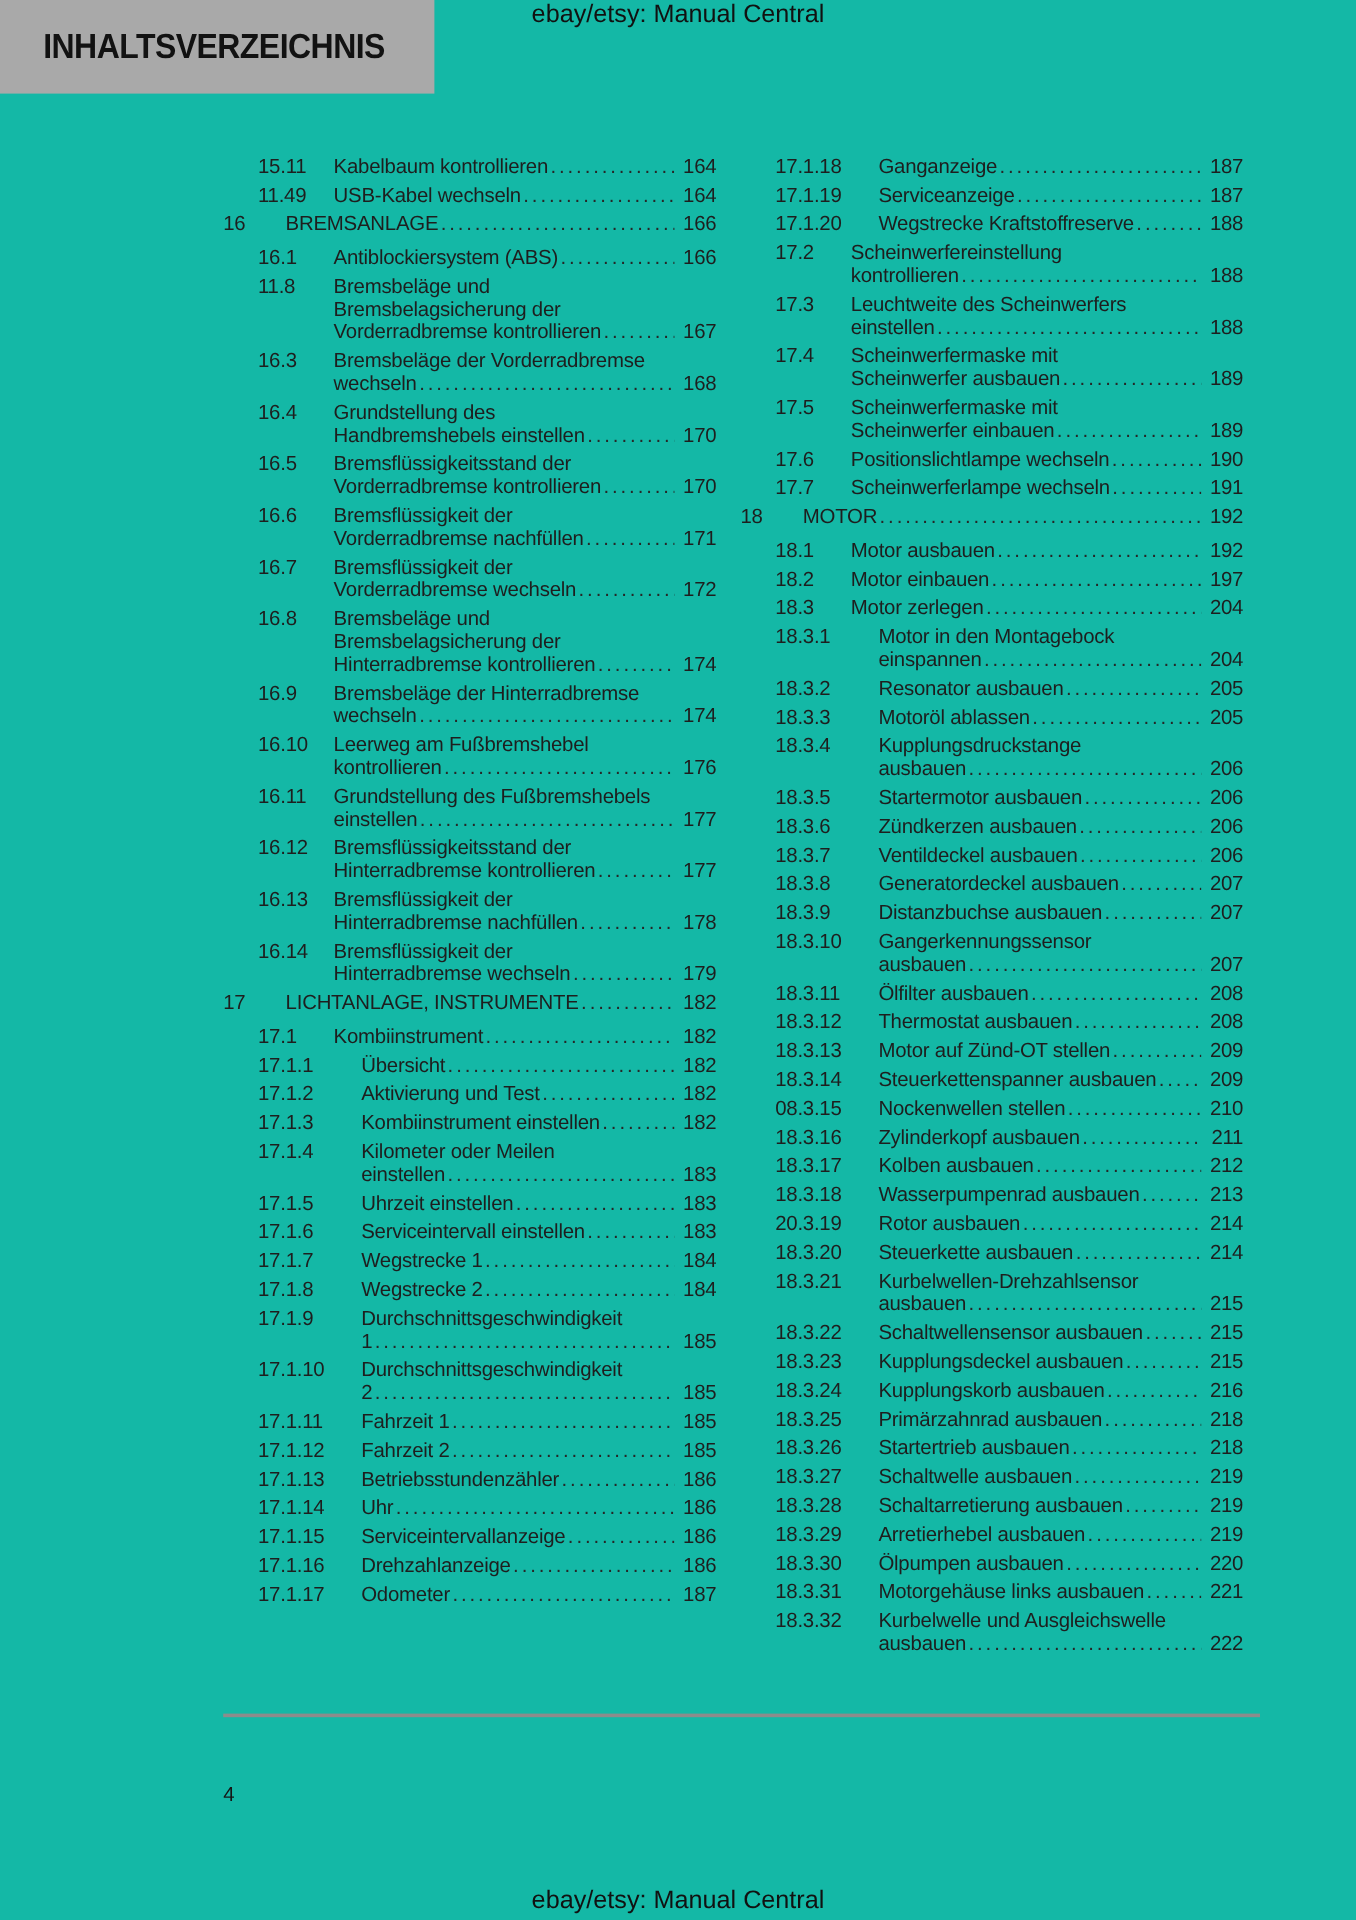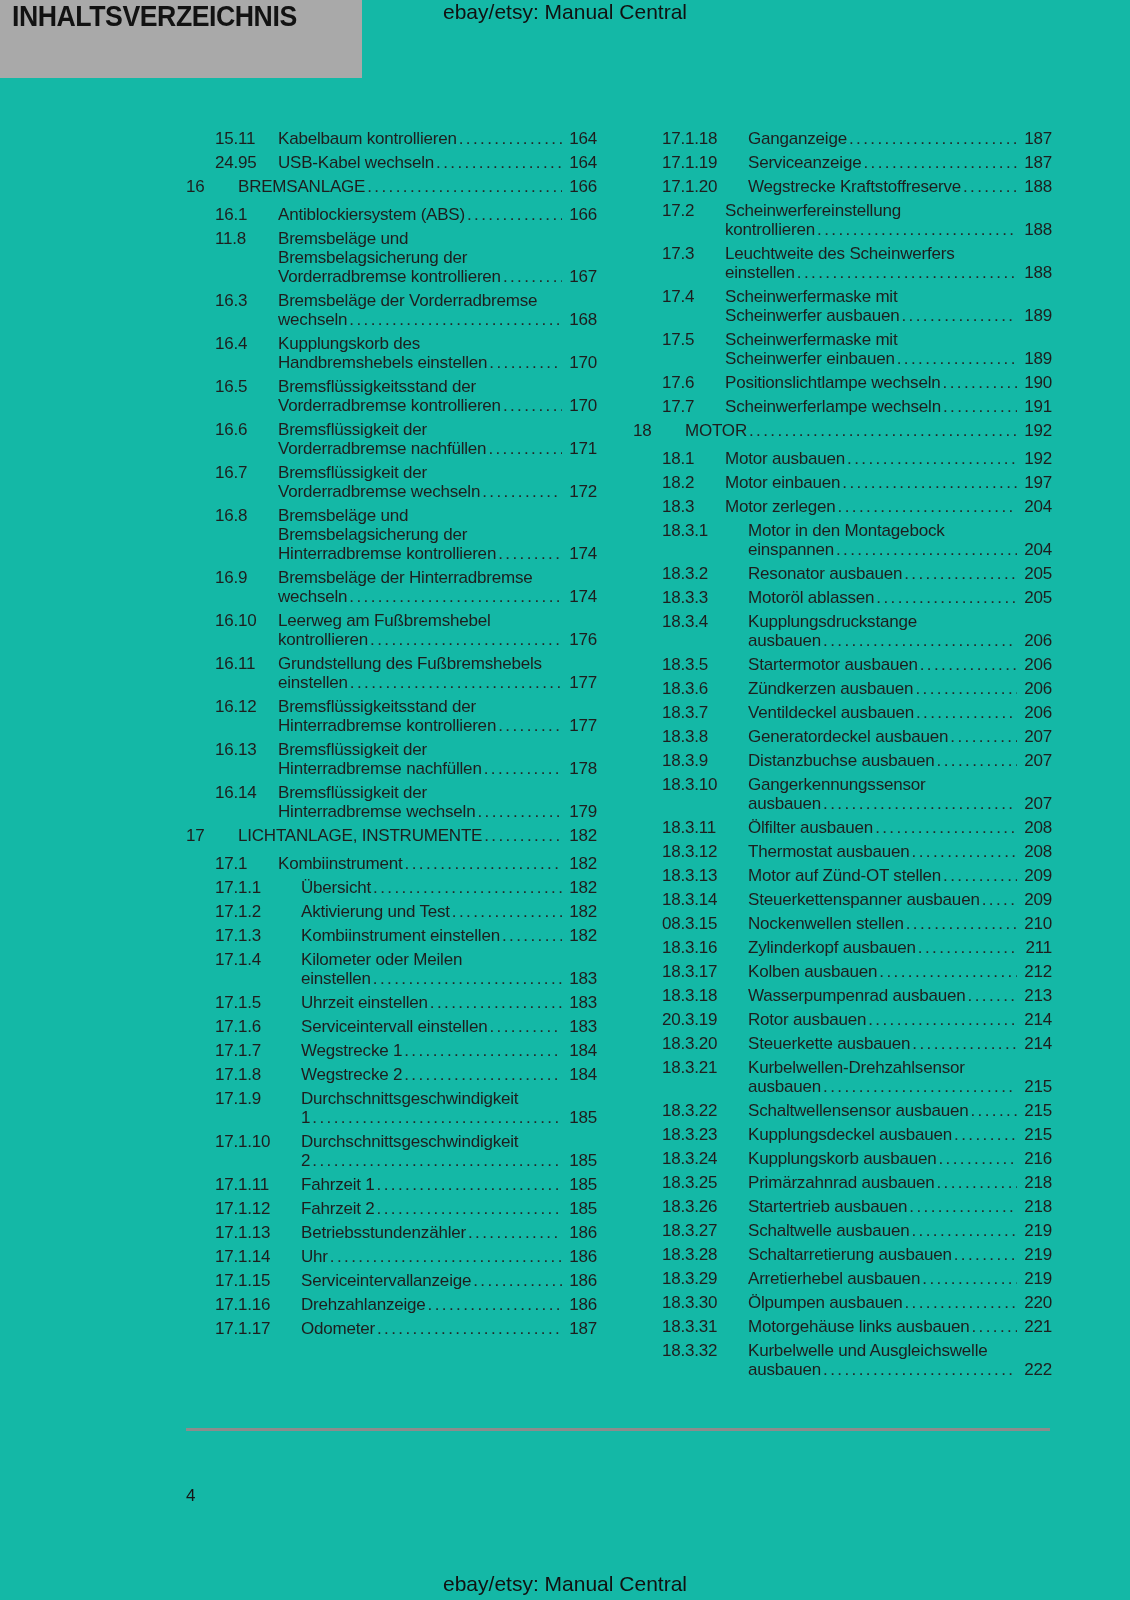--- a/index.html
+++ b/index.html
@@ -7,28 +7,28 @@
     position:relative; width:1130px; height:1600px; background:#14b8a6;
     font-family:"Liberation Sans", sans-serif; color:#1e1e1e; overflow:hidden;
     margin:0 auto;
   }
   .top-doc-title {
     position:absolute; top:0px; left:0; width:100%; text-align:center;
     font-size:21px; color:#111;
   }
   .heading-box {
     position:absolute; top:0; left:0; width:362px; height:78px;
-    background:#a9a9a9; display:flex; align-items:flex-start;
-    padding-left:12px; box-sizing:border-box;
+    background:#a9a9a9; display:flex; align-items:center;
+    padding-left:36px; box-sizing:border-box;
   }
   .heading-box .heading-text {
     font-size:29px; font-weight:bold; letter-spacing:-0.5px; color:#121212;
     transform:scaleX(0.92); transform-origin:left center; white-space:nowrap;
   }
-  .toc { position:absolute; left:186px; top:129px; width:850px; display:flex; gap:36px; }
+  .toc { position:absolute; left:186px; top:129px; width:850px; display:flex; gap:20px; }
   .col-left  { width:411px; }
   .col-right { width:419px; }
   .entry { display:flex; margin-bottom:5px; font-size:17px; line-height:19px; letter-spacing:-0.2px; }
   .entry.l1 { margin-bottom:9px; }
   .entry.l2, .entry.l3 { padding-left:29px; }
   .entry.l1 .num { width:52px; }
   .entry.l2 .num { width:63px; }
   .entry.l3 .num { width:86px; }
   .num { flex:none; }
   .body { flex:1; min-width:0; }
@@ -67,21 +67,21 @@
           <span class="num">15.11</span>
           <div class="body">
             <div class="line">
               <span class="txt">Kabelbaum kontrollieren</span>
               <span class="dots">..........................................................................................</span>
               <span class="pg">164</span>
             </div>
           </div>
         </div>
         <div class="entry l2">
-          <span class="num">24.95</span>
+          <span class="num">11.49</span>
           <div class="body">
             <div class="line">
               <span class="txt">USB-Kabel wechseln</span>
               <span class="dots">..........................................................................................</span>
               <span class="pg">164</span>
             </div>
           </div>
         </div>
         <div class="entry l1">
           <span class="num">16</span>
@@ -129,21 +129,21 @@
               <span class="txt">wechseln</span>
               <span class="dots">..........................................................................................</span>
               <span class="pg">168</span>
             </div>
           </div>
         </div>
         <div class="entry l2">
           <span class="num">16.4</span>
           <div class="body">
             <div class="line">
-              <span class="txt">Kupplungskorb des</span>
+              <span class="txt">Grundstellung des</span>
             </div>
             <div class="line">
               <span class="txt">Handbremshebels einstellen</span>
               <span class="dots">..........................................................................................</span>
               <span class="pg">170</span>
             </div>
           </div>
         </div>
         <div class="entry l2">
           <span class="num">16.5</span>

